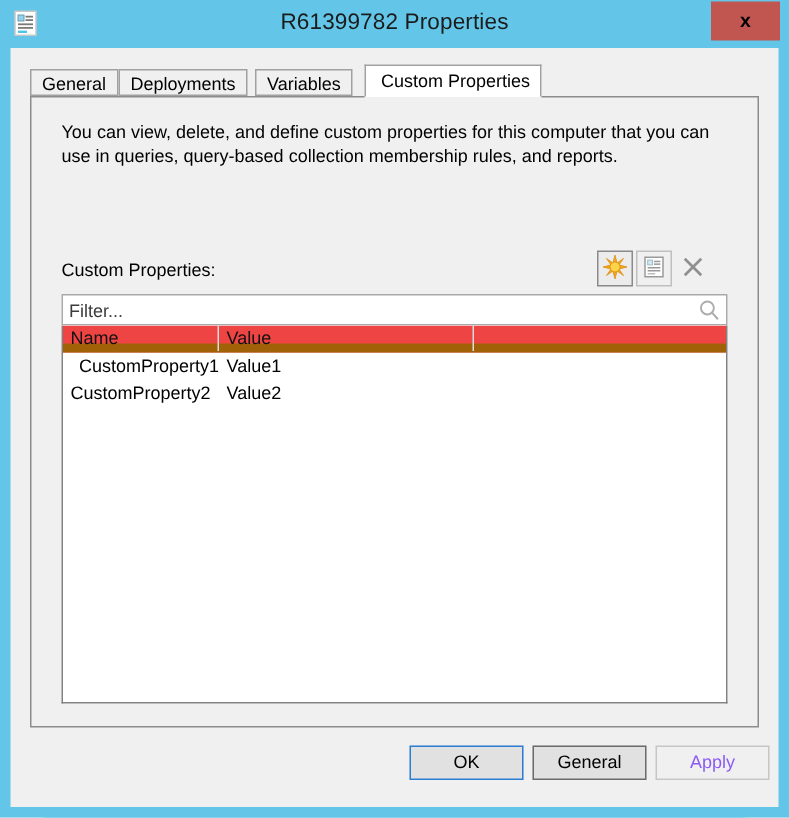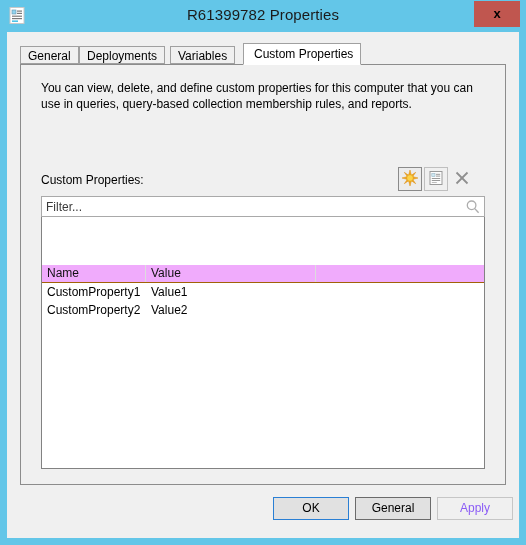--- a/index.html
+++ b/index.html
@@ -197,24 +197,23 @@
     height: 252px;
     background: #ffffff;
     border: 1px solid #828282;
     border-top: none;
     box-sizing: border-box;
     overflow: hidden;
   }
   #list-header {
     position: relative;
     height: 18px;
-    background: #f0abfc;
-    border-bottom: 1px solid #a16207;
-    box-sizing: border-box;
-    margin-top: 48px;
+    background: #ef4444;
+    border-bottom: 6px solid #a16207;
+    box-sizing: border-box;
   }
   .col-head {
     position: absolute;
     top: 0;
     height: 17px;
     line-height: 17px;
     font-size: 12px;
     color: #111;
     box-sizing: border-box;
     border-right: 1px solid #dcdcdc;
@@ -354,21 +353,21 @@
       </div>
 
       <div id="listview">
         <div id="list-header">
           <div class="col-head" style="left:0px; width:104px;">Name</div>
           <div class="col-head" style="left:104px; width:170px;">Value</div>
           <div class="col-head" style="left:274px; width:169px; border-right:none;"></div>
         </div>
 
         <div class="list-row">
-          <div class="cell" style="left:0px; width:104px;">CustomProperty1</div>
+          <div class="cell" style="left:0px; width:104px;text-align:right;">CustomProperty1</div>
           <div class="cell" style="left:104px; width:170px;">Value1</div>
         </div>
         <div class="list-row">
           <div class="cell" style="left:0px; width:104px;">CustomProperty2</div>
           <div class="cell" style="left:104px; width:170px;">Value2</div>
         </div>
       </div>
 
     </div>
 

